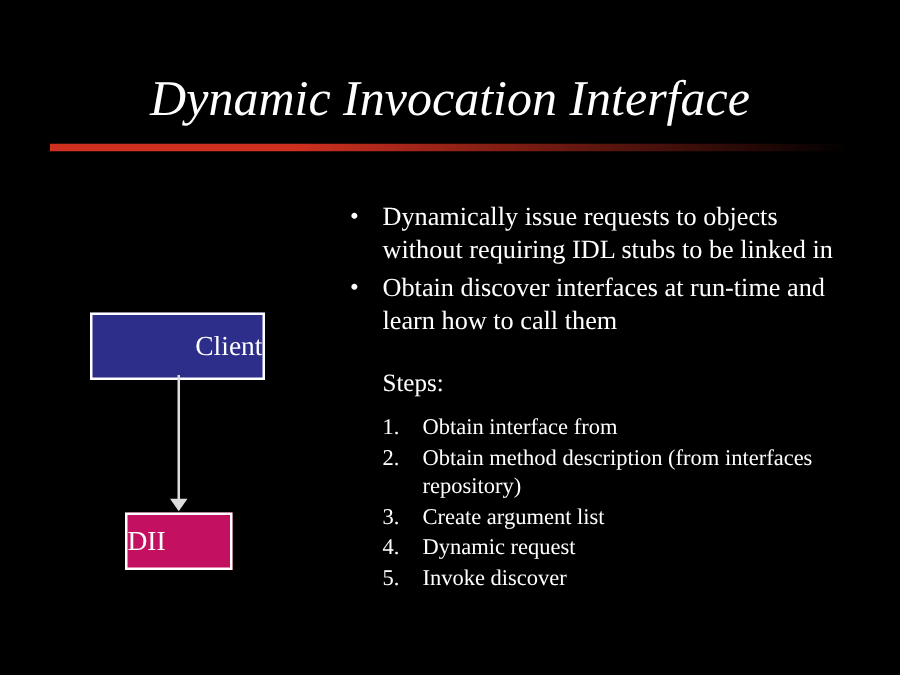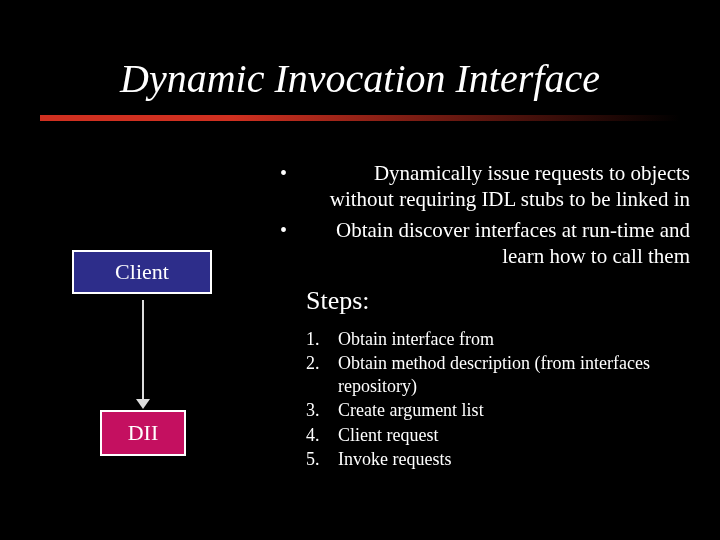--- a/index.html
+++ b/index.html
@@ -53,26 +53,25 @@
   }
   .bullet-dot {
     width: 26px;
     flex: 0 0 26px;
     color: #ffffff;
     font-size: 20px;
     line-height: 1.3;
   }
   .bullet-text {
     flex: 1;
-    text-align: right;
   }
   .steps-heading {
-    margin-top: 16px;
+    margin-top: 26px;
     margin-left: 26px;
-    font-size: 26px;
+    font-size: 20px;
   }
   .steps-list {
     margin-top: 10px;
     margin-left: 26px;
     font-size: 18px;
   }
   .step-row {
     display: flex;
     align-items: flex-start;
     margin-bottom: 2px;
@@ -84,27 +83,27 @@
   .step-text {
     flex: 1;
   }
 
   
   .client-box {
     position: absolute;
     top: 250px;
     left: 72px;
     width: 140px;
-    height: 44px;
+    height: 54px;
     background: #2d2d8a;
     border: 2px solid #ffffff;
     box-sizing: border-box;
     display: flex;
     align-items: center;
-    justify-content: center;
+    justify-content: flex-end;
     font-size: 22px;
     color: #ffffff;
   }
   .conn-line {
     position: absolute;
     top: 300px;
     left: 142px;
     width: 2px;
     height: 100px;
     background: #dddddd;
@@ -123,21 +122,20 @@
     position: absolute;
     top: 410px;
     left: 100px;
     width: 86px;
     height: 46px;
     background: #c41060;
     border: 2px solid #ffffff;
     box-sizing: border-box;
     display: flex;
     align-items: center;
-    justify-content: center;
     font-size: 22px;
     color: #ffffff;
   }
 </style>
 </head>
 <body>
 
 <div class="slide">
 
   <div class="title">Dynamic Invocation Interface</div>
@@ -174,22 +172,22 @@
       <div class="step-row">
         <div class="step-num">2.</div>
         <div class="step-text">Obtain method description (from interfaces repository)</div>
       </div>
       <div class="step-row">
         <div class="step-num">3.</div>
         <div class="step-text">Create argument list</div>
       </div>
       <div class="step-row">
         <div class="step-num">4.</div>
-        <div class="step-text">Client request</div>
+        <div class="step-text">Dynamic request</div>
       </div>
       <div class="step-row">
         <div class="step-num">5.</div>
-        <div class="step-text">Invoke requests</div>
+        <div class="step-text">Invoke discover</div>
       </div>
     </div>
   </div>
 
 </div>
 
 </body></html>

